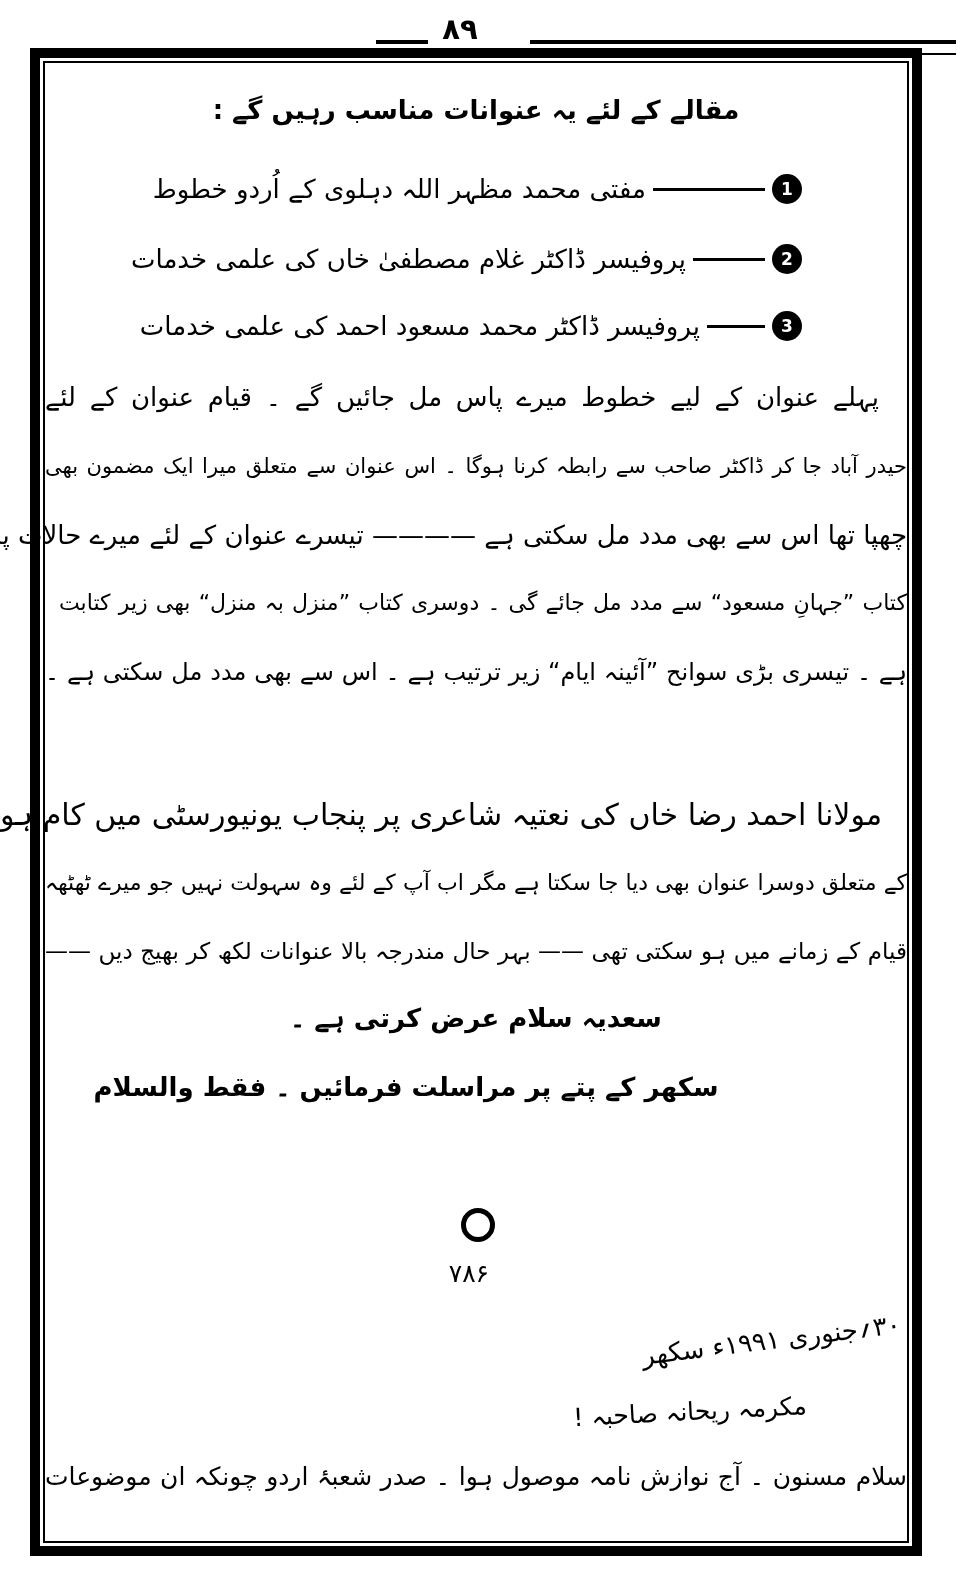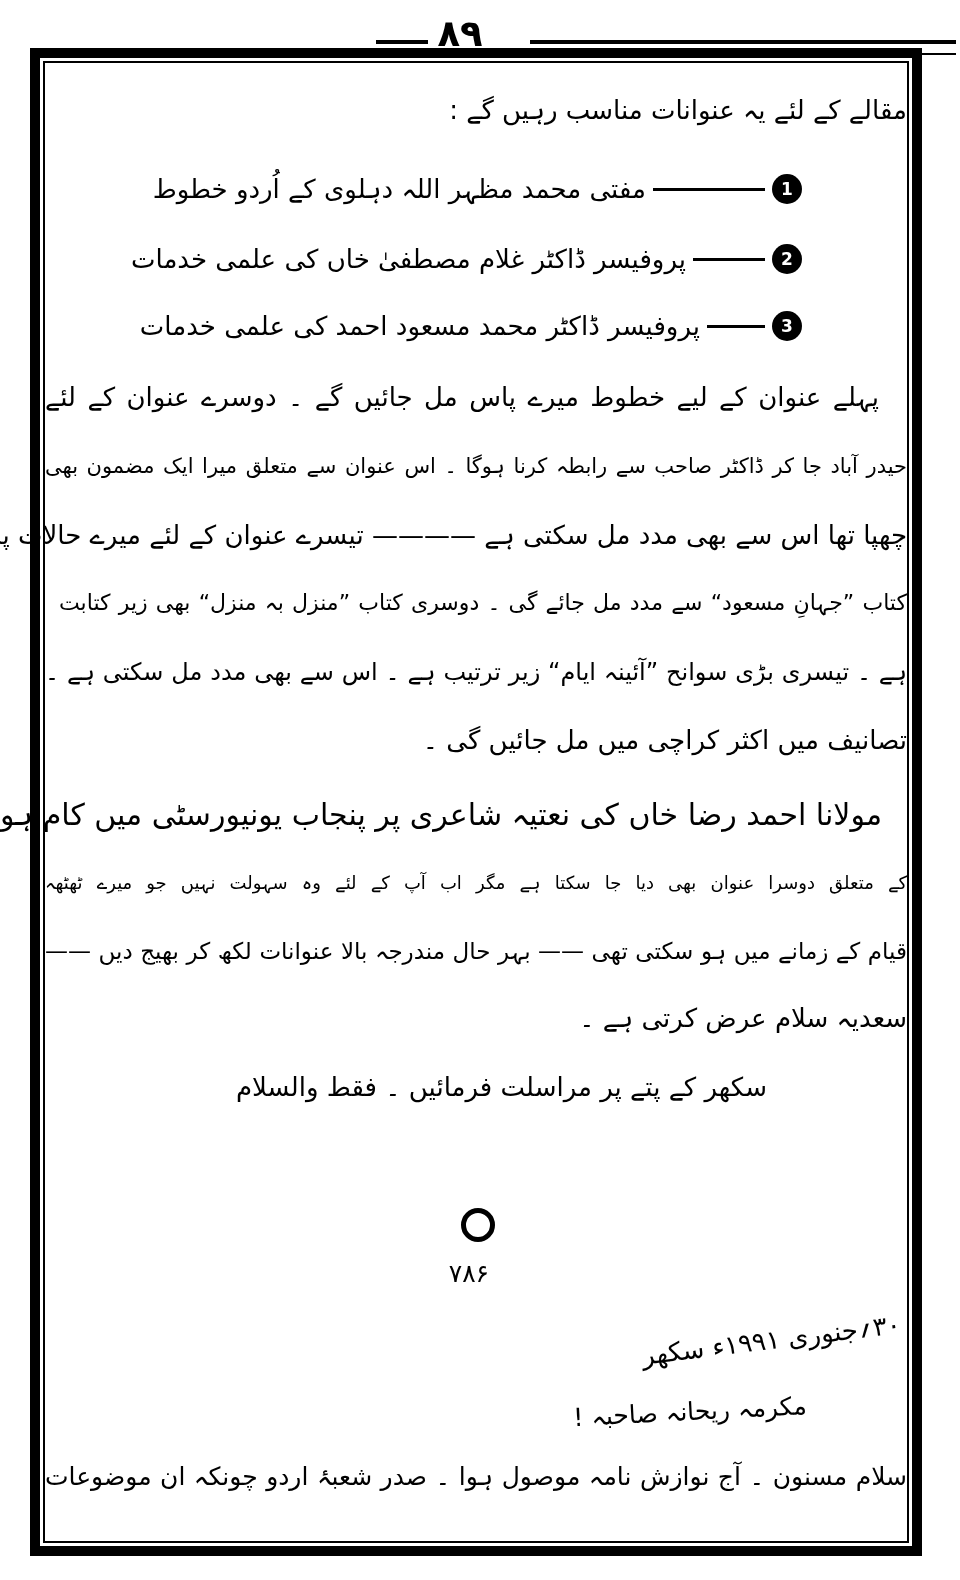--- a/index.html
+++ b/index.html
@@ -1,32 +1,32 @@
 <!DOCTYPE html>
 <html lang="ur" dir="rtl"><head>
 <meta charset="utf-8">
 <style>
   html,body{margin:0;padding:0;background:#fff;}
   .page{position:relative;width:960px;height:1580px;background:#ffffff;overflow:hidden;
         font-family:"DejaVu Sans",sans-serif;color:#000;}
   
   .page-num{position:absolute;left:430px;top:12px;width:60px;text-align:center;
-            font-size:37px;font-weight:bold;}
+            font-size:29px;font-weight:bold;}
   .hrule{position:absolute;top:40px;height:9px;border-top:4px solid #000;border-bottom:2px solid #000;}
   .hrule-left{left:376px;width:52px;}
   .hrule-right{left:530px;right:4px;}
   
   .frame{position:absolute;left:30px;top:48px;width:892px;height:1508px;
          border:10px solid #000;box-sizing:border-box;background:#fff;}
   .frame-inner{position:absolute;inset:3px;border:2px solid #000;}
   .content{position:absolute;inset:0;direction:rtl;}
   
   .ln{position:absolute;right:0;left:0;height:50px;line-height:50px;font-size:26px;
       white-space:nowrap;overflow:visible;}
-  .t-right{text-align:right;}
+  .t-right{text-align:center;font-weight:bold;}
   .t-just{text-align:justify;text-align-last:justify;}
   
   .item{position:absolute;right:105px;left:0;height:42px;display:flex;align-items:center;gap:7px;}
   .badge{flex:0 0 auto;width:30px;height:30px;border-radius:50%;background:#000;color:#fff;
          font-size:17px;font-weight:bold;display:flex;align-items:center;justify-content:center;
          font-family:"DejaVu Sans",sans-serif;}
   .dash{flex:0 0 auto;height:3px;background:#000;}
   .d1{width:112px}.d2{width:72px}.d3{width:58px}
   .item-text{font-size:26px;white-space:nowrap;}
   
@@ -65,29 +65,28 @@
           <span class="badge">2</span>
           <span class="dash d2"></span>
           <span class="item-text fit">پروفیسر ڈاکٹر غلام مصطفیٰ خاں کی علمی خدمات</span>
         </div>
         <div class="item" style="top:242px">
           <span class="badge">3</span>
           <span class="dash d3"></span>
           <span class="item-text fit">پروفیسر ڈاکٹر محمد مسعود احمد کی علمی خدمات</span>
         </div>
 
-        <div class="ln t-just fit" style="top:309px;right:28px">پہلے عنوان کے لیے خطوط میرے پاس مل جائیں گے ۔ دوسرے عنوان کے لئے</div>
+        <div class="ln t-just fit" style="top:309px;right:28px">پہلے عنوان کے لیے خطوط میرے پاس مل جائیں گے ۔ قیام عنوان کے لئے</div>
         <div class="ln t-just fit" style="top: 378px; font-size: 21px;">حیدر آباد جا کر ڈاکٹر صاحب سے رابطہ کرنا ہوگا ۔ اس عنوان سے متعلق میرا ایک مضمون بھی</div>
         <div class="ln t-just fit" style="top: 447px; font-size: 26px;">چھپا تھا اس سے بھی مدد مل سکتی ہے ———— تیسرے عنوان کے لئے میرے حالات پر ایک</div>
         <div class="ln t-just fit" style="top: 515px; font-size: 22px; padding-left: 14px;">کتاب ”جہانِ مسعود“ سے مدد مل جائے گی ۔ دوسری کتاب ”منزل بہ منزل“ بھی زیر کتابت</div>
         <div class="ln t-just fit" style="top: 584px; font-size: 24px;">ہے ۔ تیسری بڑی سوانح ”آئینہ ایام“ زیر ترتیب ہے ۔ اس سے بھی مدد مل سکتی ہے ۔</div>
-        <div class="ln t-right fit" style="top:652px">تصانیف میں اکثر کراچی میں مل جائیں گی ۔</div>
 
         <div class="ln t-just fit" style="top: 727px; right: 25px; font-size: 30px;">مولانا احمد رضا خاں کی نعتیہ شاعری پر پنجاب یونیورسٹی میں کام ہو چکا ہے ۔ ان</div>
-        <div class="ln t-just fit" style="top: 795px; font-size: 18px;">کے متعلق دوسرا عنوان بھی دیا جا سکتا ہے مگر اب آپ کے لئے وہ سہولت نہیں جو میرے ٹھٹھہ</div>
+        <div class="ln t-just fit" style="top: 795px; font-size: 22px;">کے متعلق دوسرا عنوان بھی دیا جا سکتا ہے مگر اب آپ کے لئے وہ سہولت نہیں جو میرے ٹھٹھہ</div>
         <div class="ln t-just fit" style="top: 863px; font-size: 23px;">قیام کے زمانے میں ہو سکتی تھی —— بہر حال مندرجہ بالا عنوانات لکھ کر بھیج دیں ——</div>
         <div class="ln t-right fit" style="top:930px">سعدیہ سلام عرض کرتی ہے ۔</div>
 
         <div class="ln t-right fit" style="top:999px;right:140px">سکھر کے پتے پر مراسلت فرمائیں ۔ فقط والسلام</div>
 
 
         <div class="circle-mark"></div>
 
         <div class="invocation">۷۸۶</div>
 

